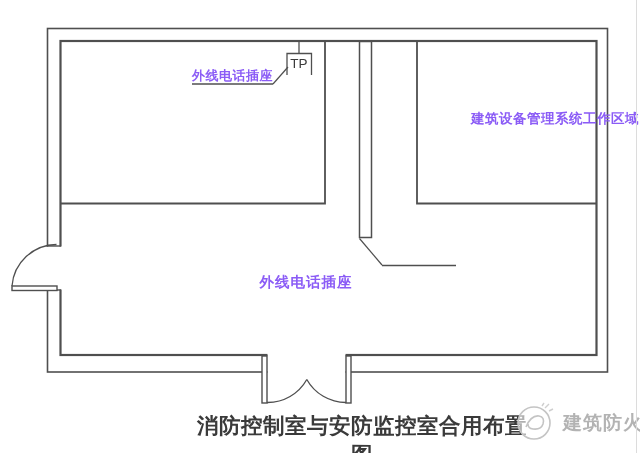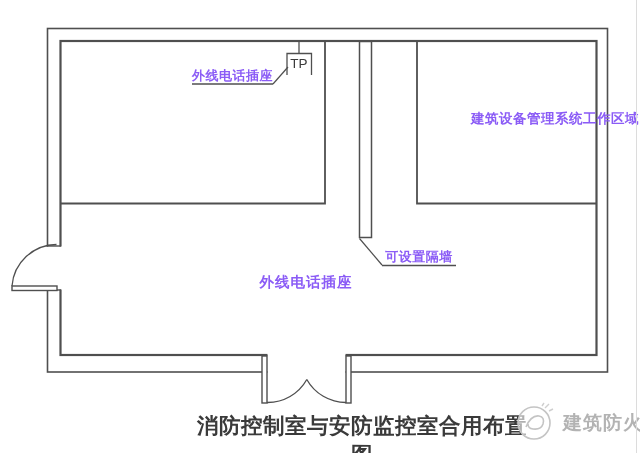--- a/index.html
+++ b/index.html
@@ -79,21 +79,20 @@
 
 
   <div class="lbl area-label" style="left:431px;top:110px;width:162px;margin-left:40px;">建筑设备管理系统工作区域</div>
 
   <div class="lbl room-label" style="left:256px;top:273px;width:100px;">外线电话插座</div>
 
   <div class="lbl ann-label" style="left:192px;top:67px;width:81px;">外线电话插座</div>
 
   <div class="lbl tp-label" style="left:287px;top:56px;width:24px;">TP</div>
 
-  <div class="lbl ann-label" style="left:382px;top:248px;width:74px;">可设置隔墙</div>
 
   <div class="title">消防控制室与安防监控室合用布置图</div>
 
   <svg class="watermark-icon" viewBox="0 0 40 42">
     <circle cx="18" cy="22" r="16" fill="rgba(255,255,255,0.6)" stroke="#c4c4c4" stroke-width="1.6"></circle>
     <path d="M 10,26 Q 15,14 23,15 Q 29,16 27,23 Q 25,29 17,28 Q 12,27.5 12,23" fill="none" stroke="#c4c4c4" stroke-width="1.6"></path>
     <path d="M 29,7 L 33,3 M 33,10 L 37,8 M 26,5 L 28,2" fill="none" stroke="#cfcfcf" stroke-width="1.4"></path>
   </svg>
   <div class="watermark-text">建筑防火</div>
 

